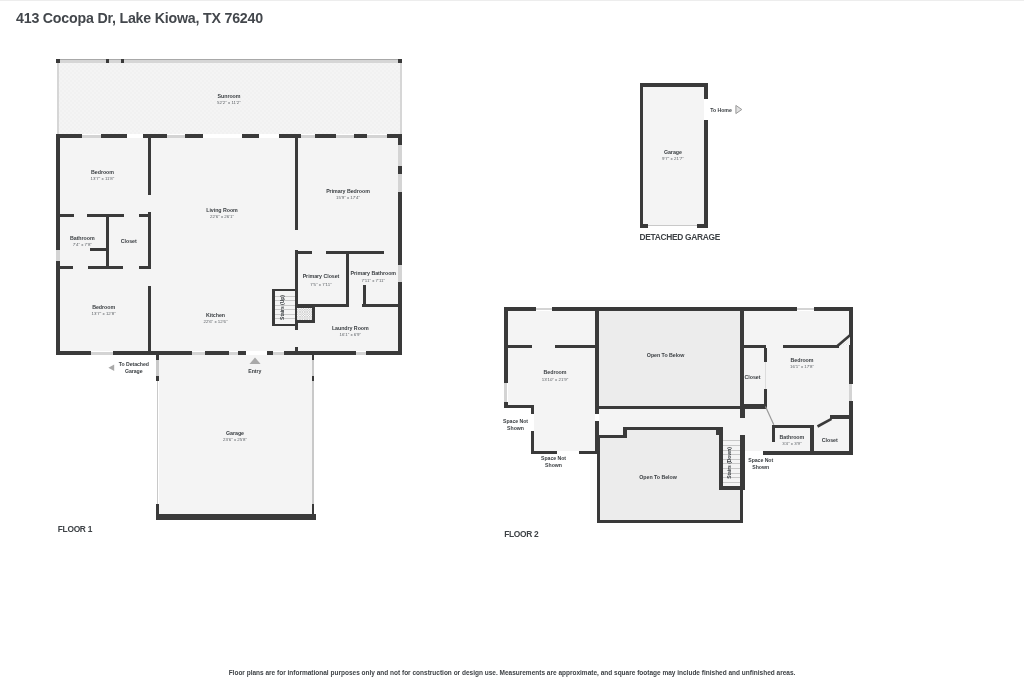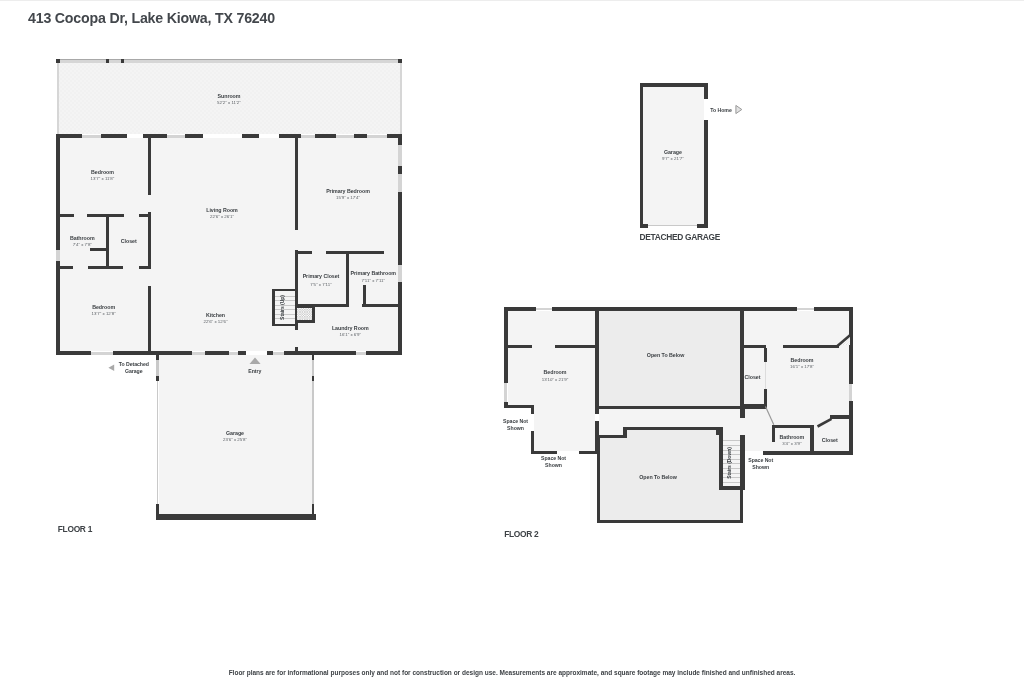--- a/index.html
+++ b/index.html
@@ -2,21 +2,21 @@
 <html><head>
 <meta charset="utf-8">
 <style>
 html,body{margin:0;padding:0;background:#ffffff;width:1024px;height:683px;overflow:hidden}
 svg{display:block}
 text{font-family:"Liberation Sans",sans-serif;fill:#3c4044}
 .rl{font-weight:bold;font-size:5.3px;letter-spacing:-0.05px;text-anchor:middle}
 .rd{font-size:4.4px;fill:#585d62;text-anchor:middle}
 .cap{font-weight:bold;font-size:8.4px;letter-spacing:-0.3px;fill:#3e4246}
 .sm{font-weight:bold;font-size:5.2px;letter-spacing:-0.05px;text-anchor:middle}
-#title{position:absolute;left:28px;top:9.5px;font-family:"Liberation Sans",sans-serif;font-weight:bold;font-size:14.2px;letter-spacing:-0.2px;color:#43474c}
+#title{position:absolute;left:16px;top:9.5px;font-family:"Liberation Sans",sans-serif;font-weight:bold;font-size:14.2px;letter-spacing:-0.2px;color:#43474c}
 </style>
 </head>
 <body>
 
 <div id="title">413 Cocopa Dr, Lake Kiowa, TX 76240</div>
 <svg width="1024" height="683" viewBox="0 0 1024 683">
 <defs>
 <pattern id="dots" width="4" height="4" patternUnits="userSpaceOnUse">
 <rect width="4" height="4" fill="#f1f1f1"></rect>
 <circle cx="1" cy="1" r="0.8" fill="#fafafa"></circle>

